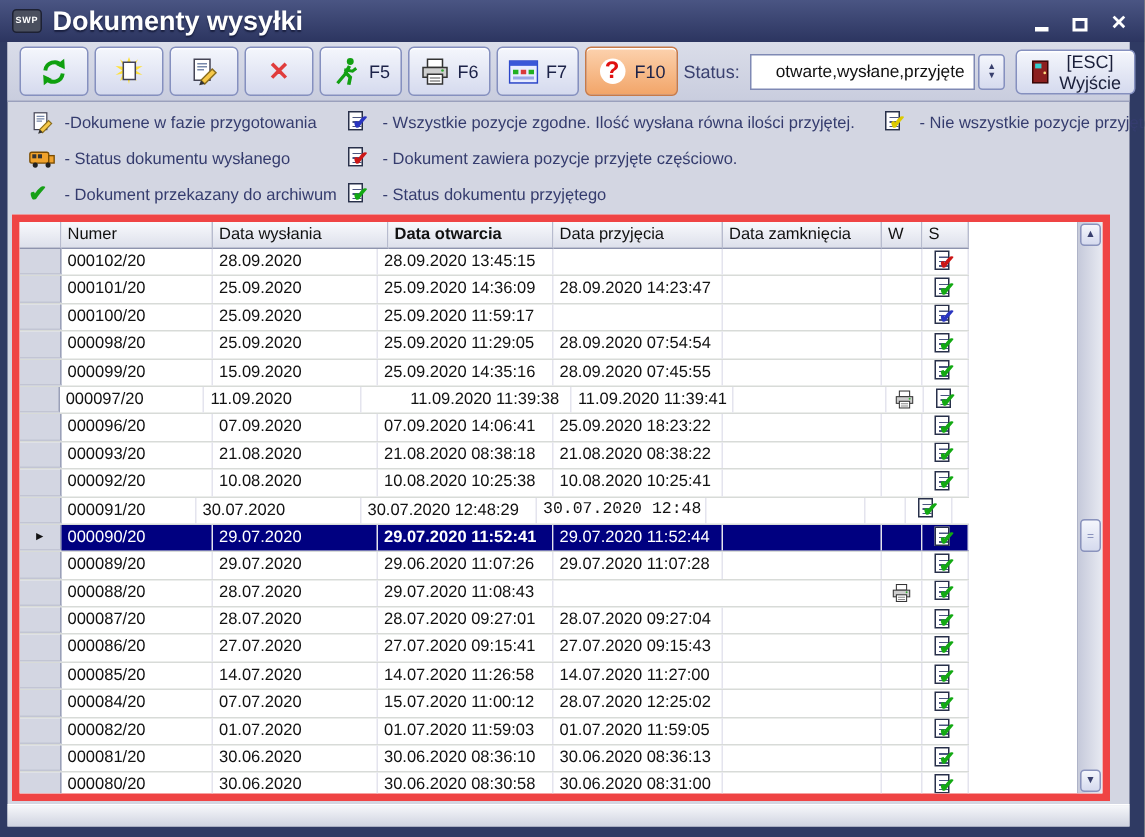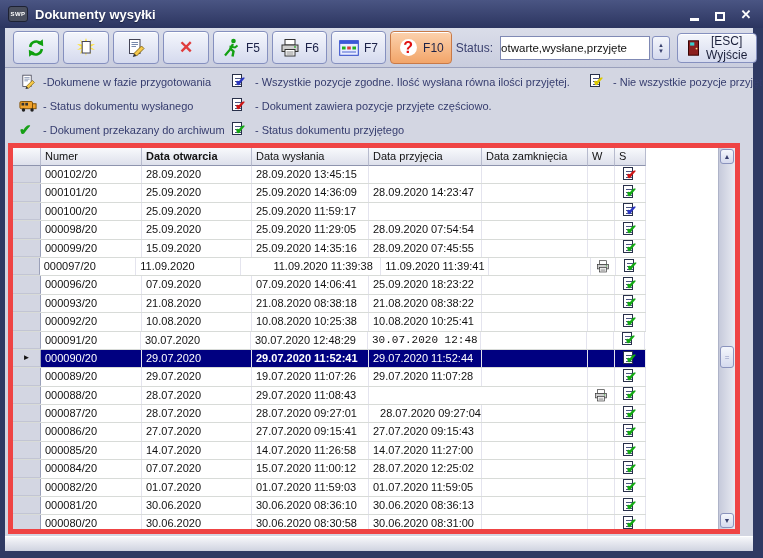--- a/index.html
+++ b/index.html
@@ -2,21 +2,21 @@
 <html style="--titlebar: #2f3a63; --selection: #000080; --help-button: #f2a569; --legend-bg: #d3d6e2; --toolbar-bg: #dadde9;"><head>
 <meta charset="utf-8">
 <style>
   html,body{margin:0;padding:0;background:#666;font-family:"Liberation Sans",sans-serif;}
   *{box-sizing:border-box;}
   .window{position:relative;width:763px;height:558px;background:var(--titlebar,#2f3a63);overflow:hidden;}
   .titlebar{position:absolute;top:0;left:0;right:0;height:28px;display:flex;align-items:center;gap:7px;
     padding:0 10px 0 8px;background:linear-gradient(#4a5583,#2c3560);}
   .appicon{width:20px;height:16px;background:#4a4f5e;border:1px solid #1d2133;border-radius:3px;
     color:#fff;font-size:6px;font-weight:700;display:flex;align-items:center;justify-content:center;letter-spacing:.5px;}
-  .wtitle{color:#fff;font-size:13px;font-weight:700;flex:1;text-shadow:0 1px 1px #1a2040;}
+  .wtitle{color:#fff;font-size:18px;font-weight:700;flex:1;text-shadow:0 1px 1px #1a2040;}
   .wbtns{display:flex;gap:12px;align-items:center;}
   .wbtn{width:14px;height:14px;display:flex;align-items:flex-end;justify-content:center;color:#fff;cursor:default;}
   .wmin{width:9px;height:3px;background:#fff;}
   .wmax{width:10px;height:9px;border:2px solid #fff;}
   .wclose{font-size:13px;font-weight:700;line-height:13px;color:#fff;}
 
   .content{position:absolute;left:5px;right:10px;top:28px;bottom:7px;background:var(--legend-bg,#d3d6e2);
     display:flex;flex-direction:column;}
 
   
@@ -29,21 +29,21 @@
   .tbtn.accent{background:linear-gradient(#fcd2ae,var(--help-button,#f2a569));border-color:#c87a48;}
   .i{display:inline-block;vertical-align:middle;}
   .tbtn .i{width:20px;height:20px;}
   .xg{color:#e03c3c;font-size:17px;font-weight:700;line-height:17px;}
   .qg{color:#e01010;font-size:16px;font-weight:800;line-height:16px;background:#fff;border-radius:50%;
     width:17px;height:17px;display:inline-flex;align-items:center;justify-content:center;}
   .statusgroup{margin-left:auto;display:flex;align-items:center;gap:7px;}
   .statuslabel{font-size:12px;color:#3a4170;}
   .combo{display:flex;align-items:stretch;height:24px;}
   .combo-text{width:150px;background:#fff;border:1px solid #7f89b4;font-size:11.5px;line-height:22px;
-    padding:0 0;white-space:nowrap;overflow:hidden;color:#111;}
+    padding:0 16px;white-space:nowrap;overflow:hidden;color:#111;}
   .spin{width:18px;margin-left:2px;border:1px solid #8590bf;border-radius:3px;
     background:linear-gradient(#f4f6fc,#d5daee);display:flex;flex-direction:column;
     align-items:center;justify-content:center;color:#39406e;font-size:6px;line-height:6px;cursor:default;}
   .exitbtn{height:30px;padding:0 9px;border:1px solid #8590bf;border-radius:4px;
     background:linear-gradient(#f4f6fc,#d5daee);box-shadow:inset 0 1px 0 #fff;display:flex;
     align-items:center;gap:6px;font-family:inherit;font-size:12px;color:#1a1f3a;cursor:default;}
   .exitbtn .i{width:13px;height:16px;}
 
   
   .legend{height:73px;flex:none;display:grid;grid-template-columns:212px 358px 1fr;
@@ -259,22 +259,22 @@
           <span class="licon"><span class="doccheck"><span class="dpage"></span><span class="dchk" style="color:#13a913">✔</span></span></span>
           <span>- Status dokumentu przyjętego</span>
         </div>
       </div>
 
     <div class="grid-area">
       <div class="grid">
         <div class="thead">
             <div class="h" style="width: 28px;"></div>
             <div class="h" style="width: 101px;">Numer</div>
+            <div class="h" style="width: 117px;">Data wysłania</div>
             <div class="h sort" style="width: 110px;">Data otwarcia</div>
-            <div class="h" style="width: 117px;">Data wysłania</div>
             <div class="h" style="width: 113px;">Data przyjęcia</div>
             <div class="h" style="width: 106px;">Data zamknięcia</div>
             <div class="h" style="width: 27px;">W</div>
             <div class="h" style="width: 31px;">S</div>
           </div>
         <div class="rows">
             <div class="row">
               <div class="c rowsel" style="width: 28px;"></div>
               <div class="c" style="width: 101px;">000102/20</div>
               <div class="c" style="width: 110px;">28.09.2020</div>
@@ -433,21 +433,21 @@
                 <span style="display:inline-flex">
                   <span class="doccheck">
                     <span class="dpage"></span>
                     <span class="dchk" style="color:#13a913">✔</span>
                   </span>
                 </span>
               </div>
             </div>
             <div class="row">
               <div class="c rowsel" style="width: 28px;"></div>
-              <div class="c" style="width: 100px;">000091/20</div>
+              <div class="c" style="width: 90px;">000091/20</div>
               <div class="c" style="width: 110px;">30.07.2020</div>
               <div class="c" style="width: 117px;">30.07.2020 12:48:29</div>
               <div class="c" style="width: 113px; font-family: Liberation Mono, monospace;">30.07.2020 12:48:31</div>
               <div class="c" style="width: 106px;"></div>
               <div class="c cic" style="width: 27px;"></div>
               <div class="c cic" style="width: 31px;">
                 <span style="display:inline-flex">
                   <span class="doccheck">
                     <span class="dpage"></span>
                     <span class="dchk" style="color:#13a913">✔</span>
@@ -469,21 +469,21 @@
                     <span class="dpage"></span>
                     <span class="dchk" style="color:#13a913">✔</span>
                   </span>
                 </span>
               </div>
             </div>
             <div class="row">
               <div class="c rowsel" style="width: 28px;"></div>
               <div class="c" style="width: 101px;">000089/20</div>
               <div class="c" style="width: 110px;">29.07.2020</div>
-              <div class="c" style="width: 117px;">19.07.2020 11:07:26</div>
+              <div class="c" style="width: 117px;">29.06.2020 11:07:26</div>
               <div class="c" style="width: 113px;">29.07.2020 11:07:28</div>
               <div class="c" style="width: 106px;"></div>
               <div class="c cic" style="width: 27px;"></div>
               <div class="c cic" style="width: 31px;">
                 <span style="display:inline-flex">
                   <span class="doccheck">
                     <span class="dpage"></span>
                     <span class="dchk" style="color:#13a913">✔</span>
                   </span>
                 </span>
@@ -515,21 +515,21 @@
                     <span class="dchk" style="color:#13a913">✔</span>
                   </span>
                 </span>
               </div>
             </div>
             <div class="row">
               <div class="c rowsel" style="width: 28px;"></div>
               <div class="c" style="width: 101px;">000087/20</div>
               <div class="c" style="width: 110px;">28.07.2020</div>
               <div class="c" style="width: 117px;">28.07.2020 09:27:01</div>
-              <div class="c" style="width: 113px; text-align: right;">28.07.2020 09:27:04</div>
+              <div class="c" style="width: 113px;">28.07.2020 09:27:04</div>
               <div class="c" style="width: 106px;"></div>
               <div class="c cic" style="width: 27px;"></div>
               <div class="c cic" style="width: 31px;">
                 <span style="display:inline-flex">
                   <span class="doccheck">
                     <span class="dpage"></span>
                     <span class="dchk" style="color:#13a913">✔</span>
                   </span>
                 </span>
               </div>

